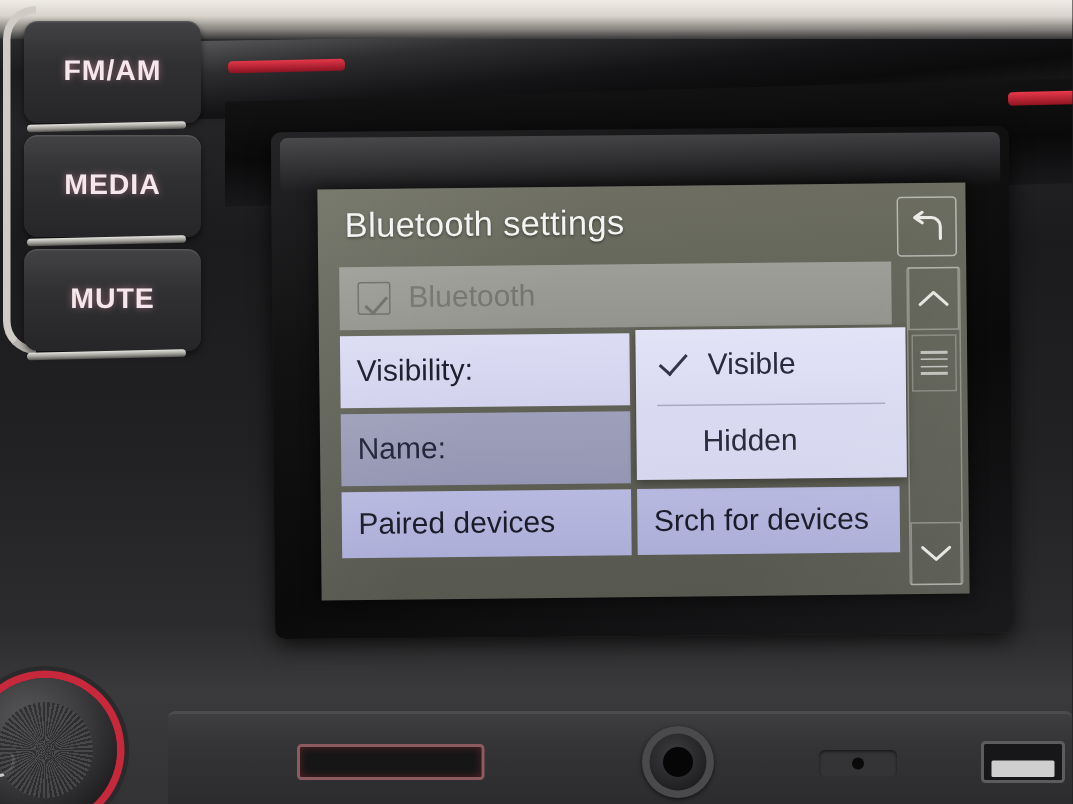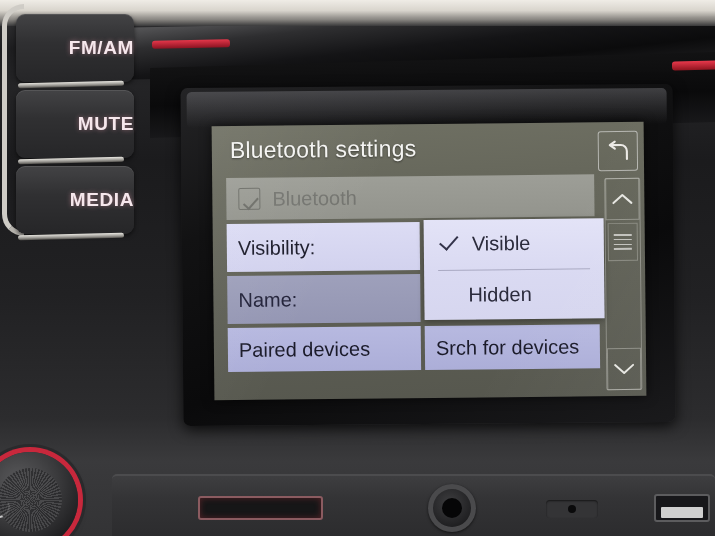--- a/index.html
+++ b/index.html
@@ -49,21 +49,21 @@
     border-radius:26px 0 0 26px;
     background:transparent;
   }
 
   
   .btncol { position:absolute; left:16px; top:14px; width:118px; }
   .hardbtn {
     position:relative; width:118px; height:68px;
     background:linear-gradient(180deg,#434345 0%,#303032 42%,#262628 100%);
     border-radius:9px;
-    display:flex; align-items:center; justify-content:flex-end;
+    display:flex; align-items:center; justify-content:center;
     margin-bottom:8px;
     box-shadow:inset 0 1px 0 rgba(255,255,255,.10), 0 2px 4px rgba(0,0,0,.55);
   }
   .hardbtn span {
     color:#f6e7ec; font-size:19px; font-weight:bold; letter-spacing:.6px;
     text-shadow:0 0 5px rgba(255,170,190,.45);
   }
   .sepbar {
     position:absolute; left:18px; width:106px; height:5px;
     background:linear-gradient(180deg,#e8e6e0,#9a9893 60%,#55534f);
@@ -282,24 +282,24 @@
   <div class="dash-topsheen"></div>
   <div class="redstrip-l"></div>
   <div class="redstrip-r"></div>
   <div class="chrome-left"></div>
 
   <div class="btncol">
     <div class="hardbtn">
       <span>FM/AM</span>
     </div>
     <div class="hardbtn">
+      <span>MEDIA</span>
+    </div>
+    <div class="hardbtn">
       <span>MUTE</span>
-    </div>
-    <div class="hardbtn">
-      <span>MEDIA</span>
     </div>
   </div>
   <div class="sepbar sep1"></div>
   <div class="sepbar sep2"></div>
   <div class="sepbar sep3"></div>
 
   <div class="knob">
     <div class="knob-pwr"></div>
   </div>
 

